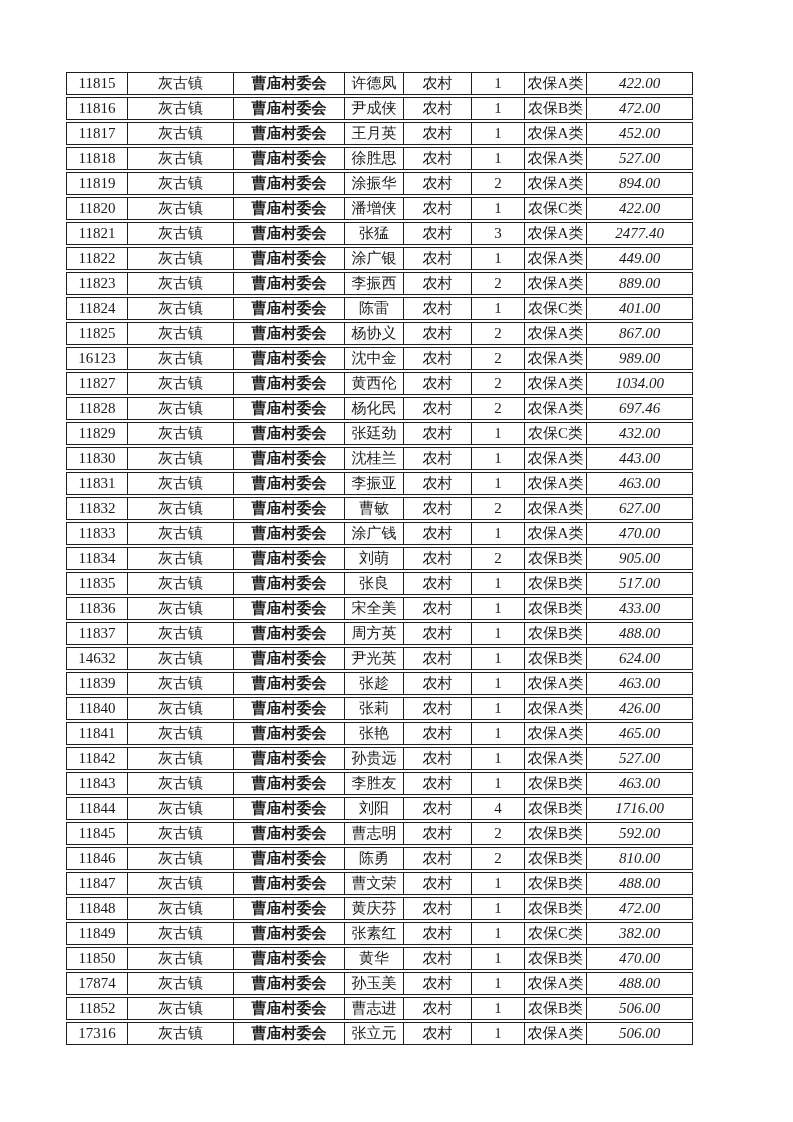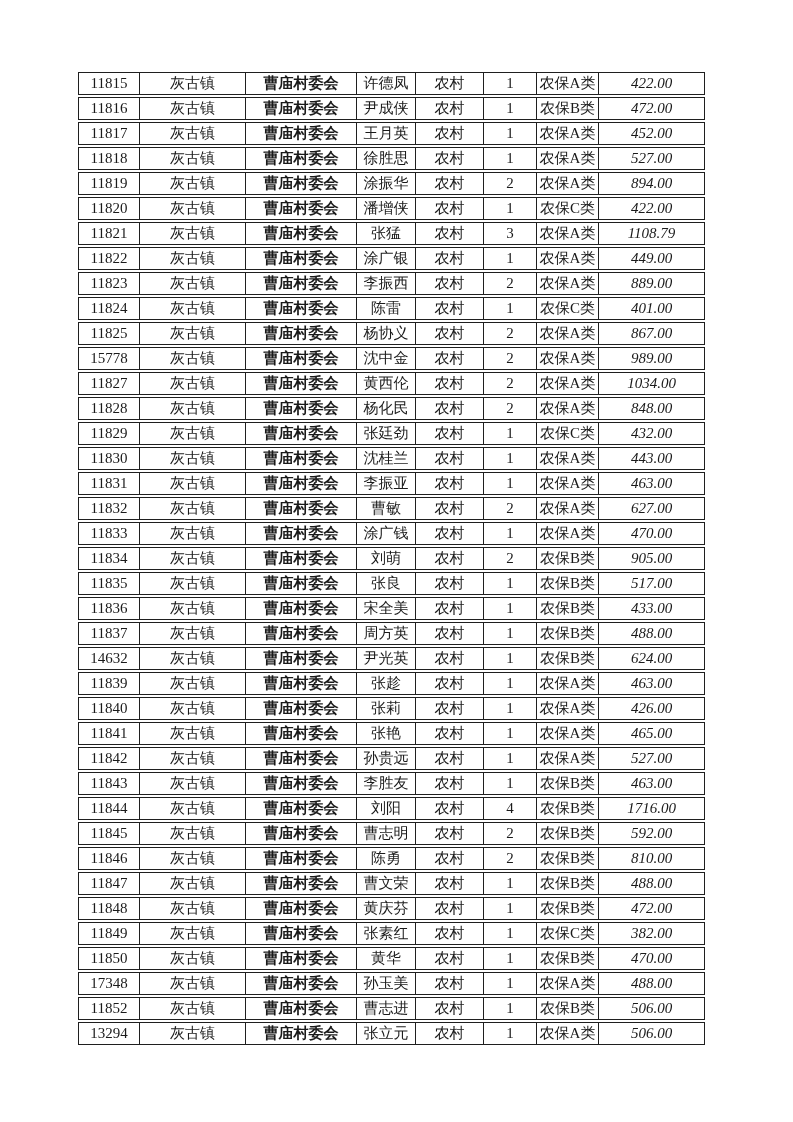--- a/index.html
+++ b/index.html
@@ -12,21 +12,20 @@
   .page {
     position: relative;
     width: 793px; height: 1122px;
     background: #ffffff;
     overflow: hidden;
   }
   .table {
     position: absolute;
     left: 66px; top: 72px;
     width: 627px;
-    margin-left: 12px;
   }
   .row {
     display: flex;
     height: 23px;
     margin-bottom: 2px;           
     border: 1px solid #1f1f1f;
     background: #ffffff;
   }
   .cell {
     display: flex;
@@ -120,21 +119,21 @@
   </div>
 
   <div class="row">
     <div class="cell c1">11821</div>
     <div class="cell c2">灰古镇</div>
     <div class="cell c3">曹庙村委会</div>
     <div class="cell c4">张猛</div>
     <div class="cell c5">农村</div>
     <div class="cell c6">3</div>
     <div class="cell c7">农保A类</div>
-    <div class="cell c8">1108.79</div>
+    <div class="cell c8">2477.40</div>
   </div>
 
   <div class="row">
     <div class="cell c1">11822</div>
     <div class="cell c2">灰古镇</div>
     <div class="cell c3">曹庙村委会</div>
     <div class="cell c4">涂广银</div>
     <div class="cell c5">农村</div>
     <div class="cell c6">1</div>
     <div class="cell c7">农保A类</div>
@@ -168,21 +167,21 @@
     <div class="cell c2">灰古镇</div>
     <div class="cell c3">曹庙村委会</div>
     <div class="cell c4">杨协义</div>
     <div class="cell c5">农村</div>
     <div class="cell c6">2</div>
     <div class="cell c7">农保A类</div>
     <div class="cell c8">867.00</div>
   </div>
 
   <div class="row">
-    <div class="cell c1">15778</div>
+    <div class="cell c1">16123</div>
     <div class="cell c2">灰古镇</div>
     <div class="cell c3">曹庙村委会</div>
     <div class="cell c4">沈中金</div>
     <div class="cell c5">农村</div>
     <div class="cell c6">2</div>
     <div class="cell c7">农保A类</div>
     <div class="cell c8">989.00</div>
   </div>
 
   <div class="row">
@@ -197,21 +196,21 @@
   </div>
 
   <div class="row">
     <div class="cell c1">11828</div>
     <div class="cell c2">灰古镇</div>
     <div class="cell c3">曹庙村委会</div>
     <div class="cell c4">杨化民</div>
     <div class="cell c5">农村</div>
     <div class="cell c6">2</div>
     <div class="cell c7">农保A类</div>
-    <div class="cell c8">848.00</div>
+    <div class="cell c8">697.46</div>
   </div>
 
   <div class="row">
     <div class="cell c1">11829</div>
     <div class="cell c2">灰古镇</div>
     <div class="cell c3">曹庙村委会</div>
     <div class="cell c4">张廷劲</div>
     <div class="cell c5">农村</div>
     <div class="cell c6">1</div>
     <div class="cell c7">农保C类</div>
@@ -443,21 +442,21 @@
     <div class="cell c2">灰古镇</div>
     <div class="cell c3">曹庙村委会</div>
     <div class="cell c4">黄华</div>
     <div class="cell c5">农村</div>
     <div class="cell c6">1</div>
     <div class="cell c7">农保B类</div>
     <div class="cell c8">470.00</div>
   </div>
 
   <div class="row">
-    <div class="cell c1">17348</div>
+    <div class="cell c1">17874</div>
     <div class="cell c2">灰古镇</div>
     <div class="cell c3">曹庙村委会</div>
     <div class="cell c4">孙玉美</div>
     <div class="cell c5">农村</div>
     <div class="cell c6">1</div>
     <div class="cell c7">农保A类</div>
     <div class="cell c8">488.00</div>
   </div>
 
   <div class="row">
@@ -465,21 +464,21 @@
     <div class="cell c2">灰古镇</div>
     <div class="cell c3">曹庙村委会</div>
     <div class="cell c4">曹志进</div>
     <div class="cell c5">农村</div>
     <div class="cell c6">1</div>
     <div class="cell c7">农保B类</div>
     <div class="cell c8">506.00</div>
   </div>
 
   <div class="row">
-    <div class="cell c1">13294</div>
+    <div class="cell c1">17316</div>
     <div class="cell c2">灰古镇</div>
     <div class="cell c3">曹庙村委会</div>
     <div class="cell c4">张立元</div>
     <div class="cell c5">农村</div>
     <div class="cell c6">1</div>
     <div class="cell c7">农保A类</div>
     <div class="cell c8">506.00</div>
   </div>
 </div>
 </div>

